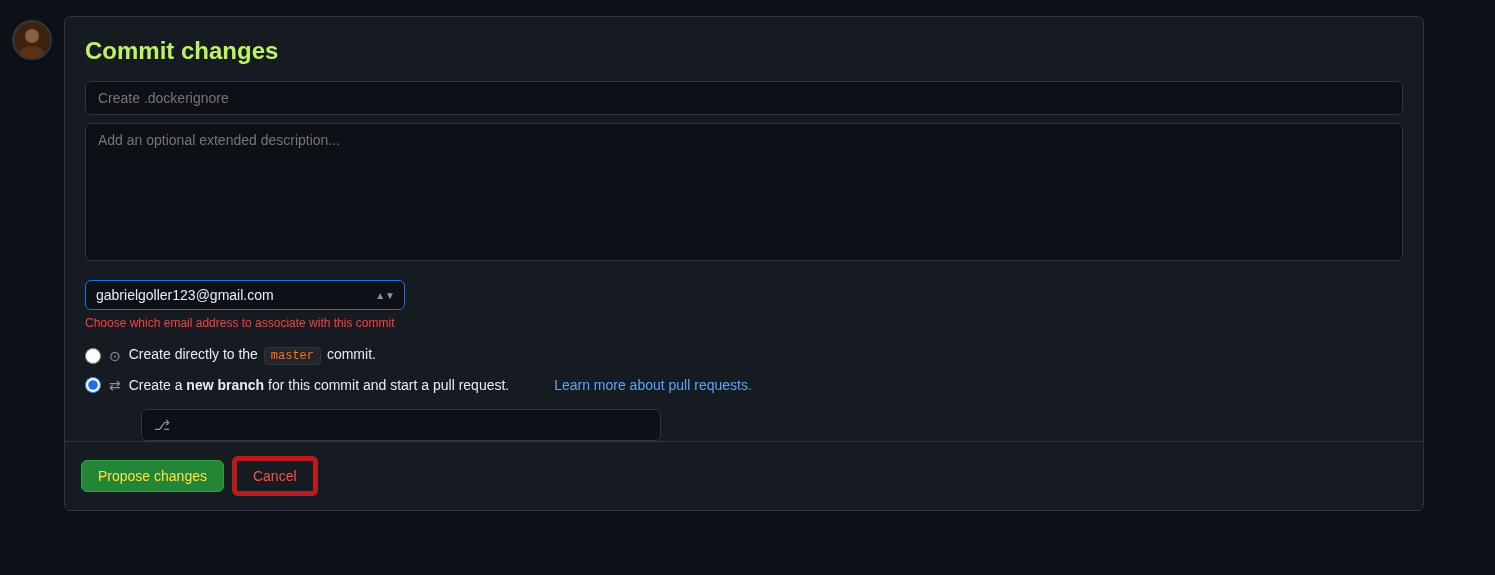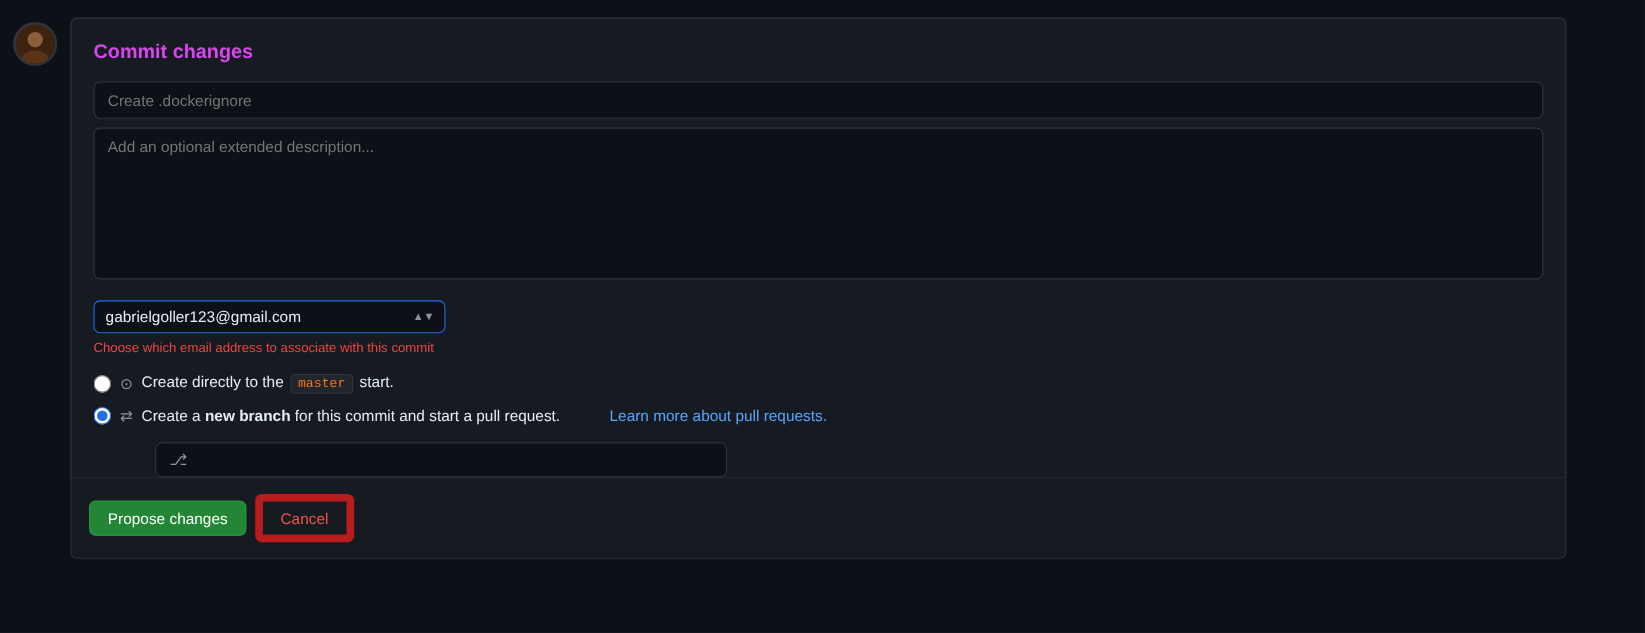--- a/index.html
+++ b/index.html
@@ -57,23 +57,23 @@
     }
 
     .dialog-box {
       background-color: #161b22;
       border: 1px solid #30363d;
       border-radius: 6px;
       padding: 20px 20px 20px 20px;
     }
 
     .dialog-title {
-      font-size: 18px;
+      font-size: 24px;
       font-weight: 600;
-      color: #d946ef;
+      color: #bef264;
       margin-bottom: 16px;
     }
 
     .commit-subject-input {
       width: 100%;
       background-color: #0d1117;
       border: 1px solid #30363d;
       border-radius: 6px;
       color: #6e7681;
       padding: 8px 12px;
@@ -226,33 +226,33 @@
       gap: 8px;
       padding: 14px 16px;
       background-color: #161b22;
       border-top: 1px solid #30363d;
       margin: 0 -20px -20px -20px;
       border-radius: 0 0 6px 6px;
     }
 
     .btn-propose {
       background-color: #238636;
-      color: #ffffff;
+      color: #fde047;
       border: 1px solid #2ea043;
       border-radius: 6px;
       padding: 7px 16px;
       font-size: 14px;
       font-weight: 500;
       cursor: pointer;
     }
 
     .btn-cancel {
       background-color: transparent;
       color: #f85149;
-      border: 7px solid #b91c1c;
+      border: 5px solid #b91c1c;
       border-radius: 6px;
       padding: 7px 16px;
       font-size: 14px;
       font-weight: 500;
       cursor: pointer;
     }
   </style>
 </head>
 <body>
 
@@ -285,21 +285,21 @@
       <p class="email-hint">Choose which email address to associate with this commit</p>
 
       <div class="radio-group">
 
         <label class="radio-option">
           <input type="radio" class="radio-input" name="commit-option" style="">
           <span class="radio-icon">⊙</span>
           <span class="radio-label">
             <span>Create directly to the</span>
             <span class="branch-badge">master</span>
-            <span>start.</span>
+            <span>commit.</span>
           </span>
         </label>
 
         <label class="radio-option">
           <input type="radio" class="radio-input" name="commit-option" checked="" style="">
           <span class="radio-icon">⇄</span>
           <span class="radio-label">
             <span>Create a</span>
             <span class="bold"> </span><span class="bold">new branch</span>
             <span> </span><span>for this commit and start a pull request.</span>

